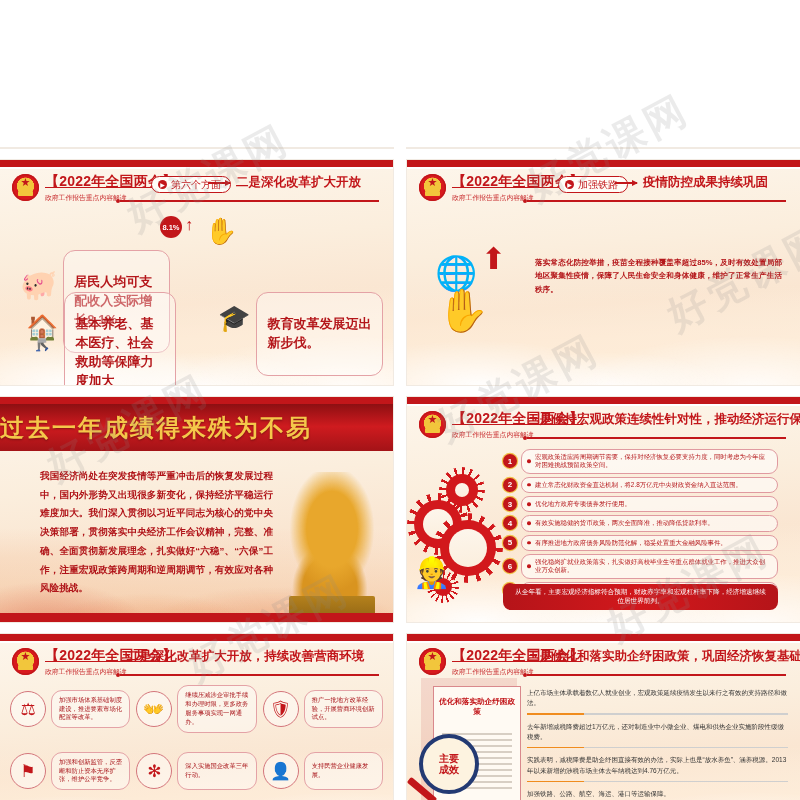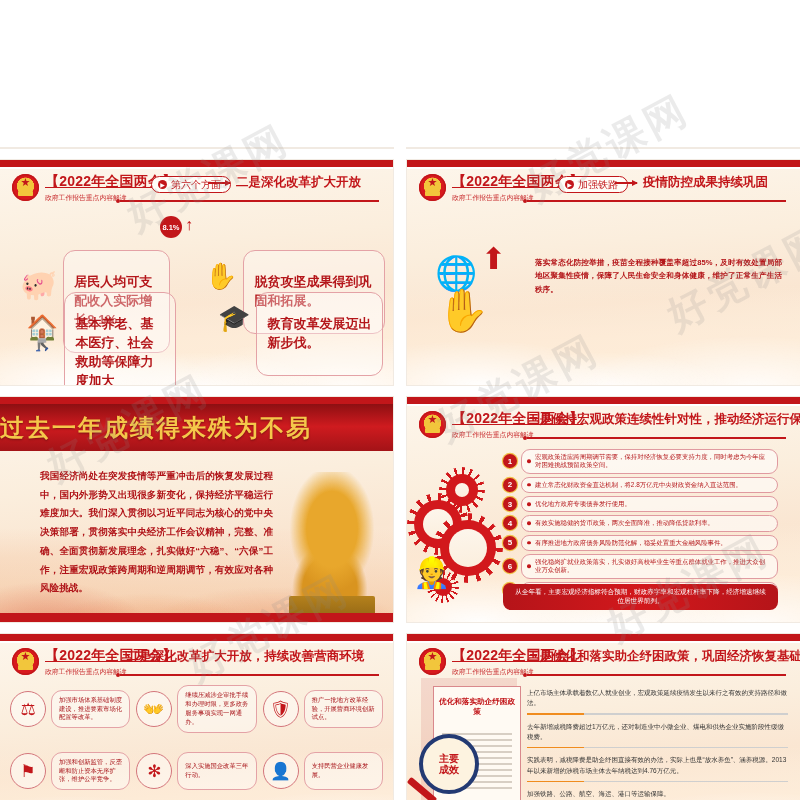--- a/index.html
+++ b/index.html
@@ -191,21 +191,20 @@
       <span class="glyph" style="font-size:30px;">🐖</span>
       <div class="icard-pill">居民人均可支配收入实际增长8.1%</div>
     </div>
     <div style="position:absolute;left:160px;top:56px;width:22px;height:22px;border-radius:50%;background:#c2161a;color:#fff;font-size:7.5px;font-weight:bold;display:flex;align-items:center;justify-content:center;">
         <span>8.1%</span>
       </div>
     <div style="position:absolute;left:185px;top:56px;color:#c2161a;font-size:16px;">↑</div>
 
     <div class="iconcard" style="left:205px;top:58px;width:180px;">
       <span class="glyph" style="font-size:26px;">✋</span>
-      <div class="icard-pill">脱贫攻坚成果得到巩固和拓展。</div>
     </div>
 
     <div class="iconcard" style="left:26px;top:100px;width:150px;">
       <span class="glyph" style="font-size:26px;">🚶</span>
       <div class="icard-pill">基本养老、基本医疗、社会救助等保障力度加大</div>
     </div>
     <div class="iconcard" style="left:218px;top:100px;width:165px;">
       <span class="glyph" style="font-size:26px;">🎓</span>
       <div class="icard-pill">教育改革发展迈出新步伐。</div>
     </div>

